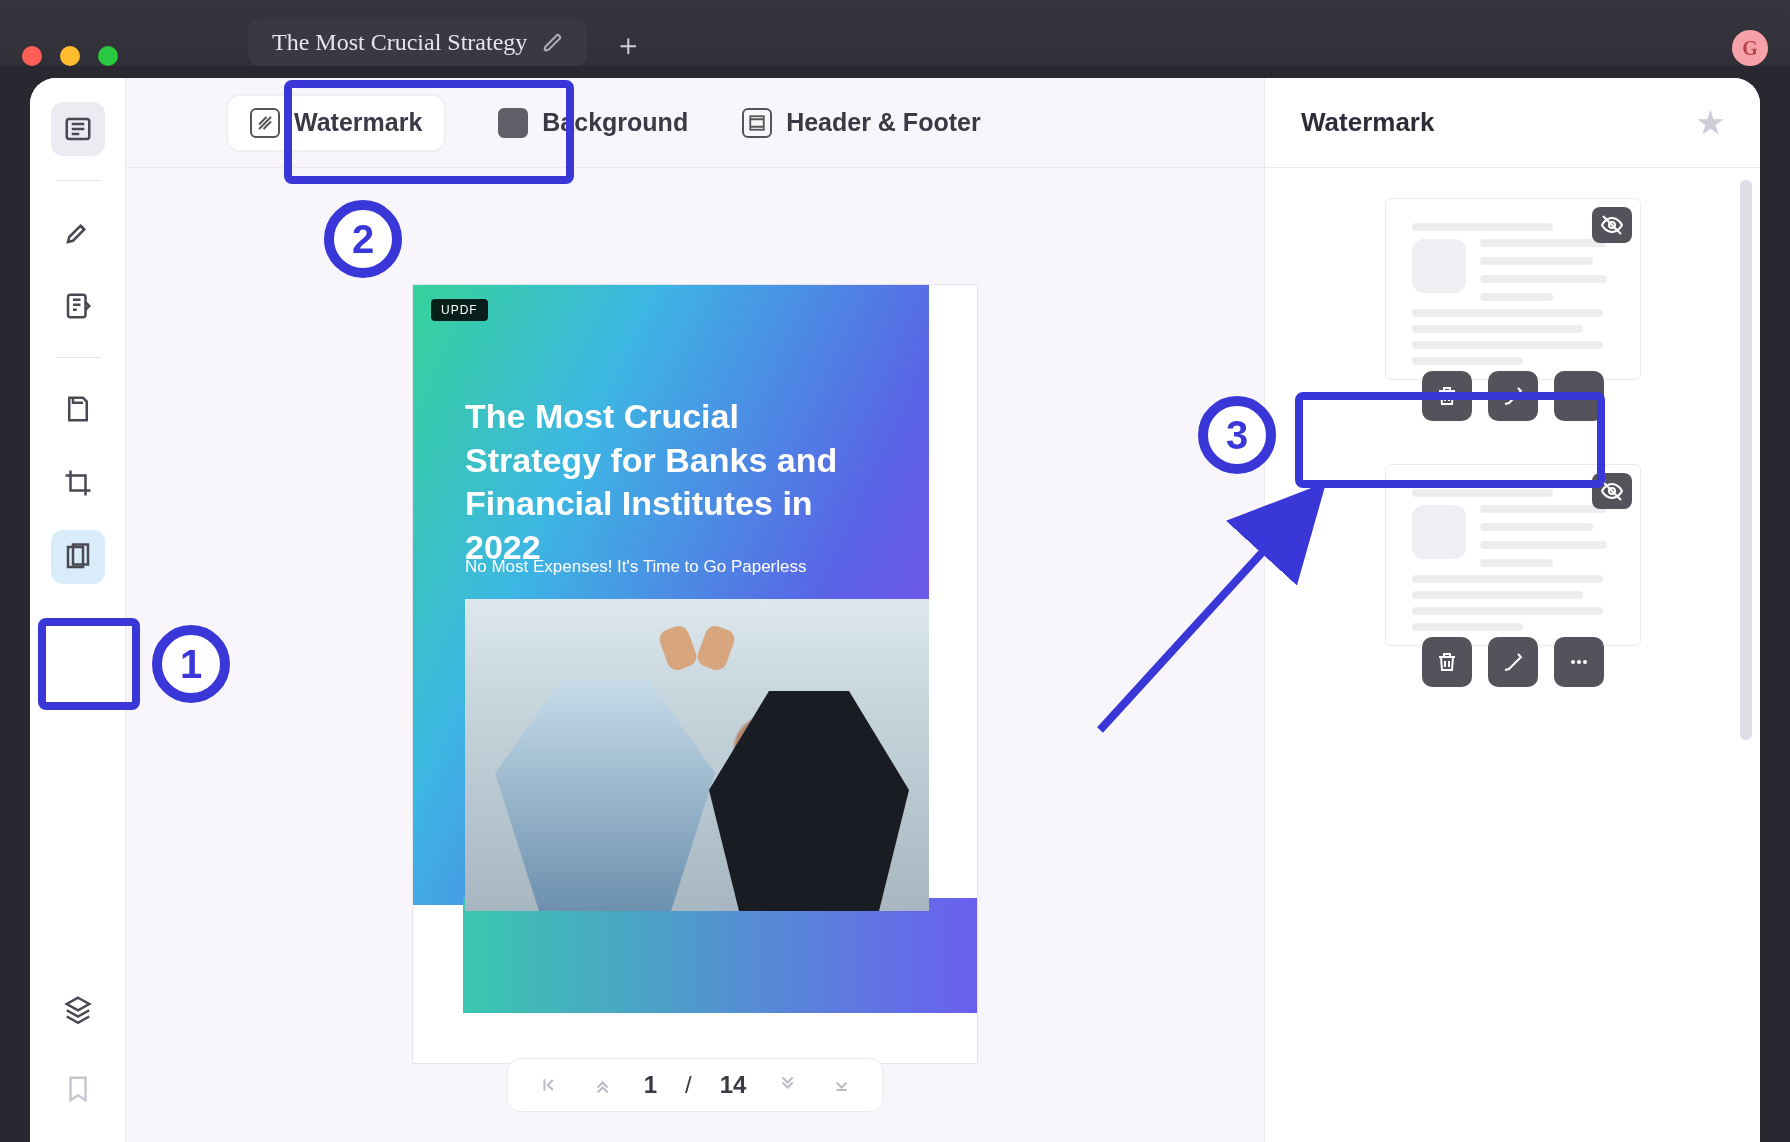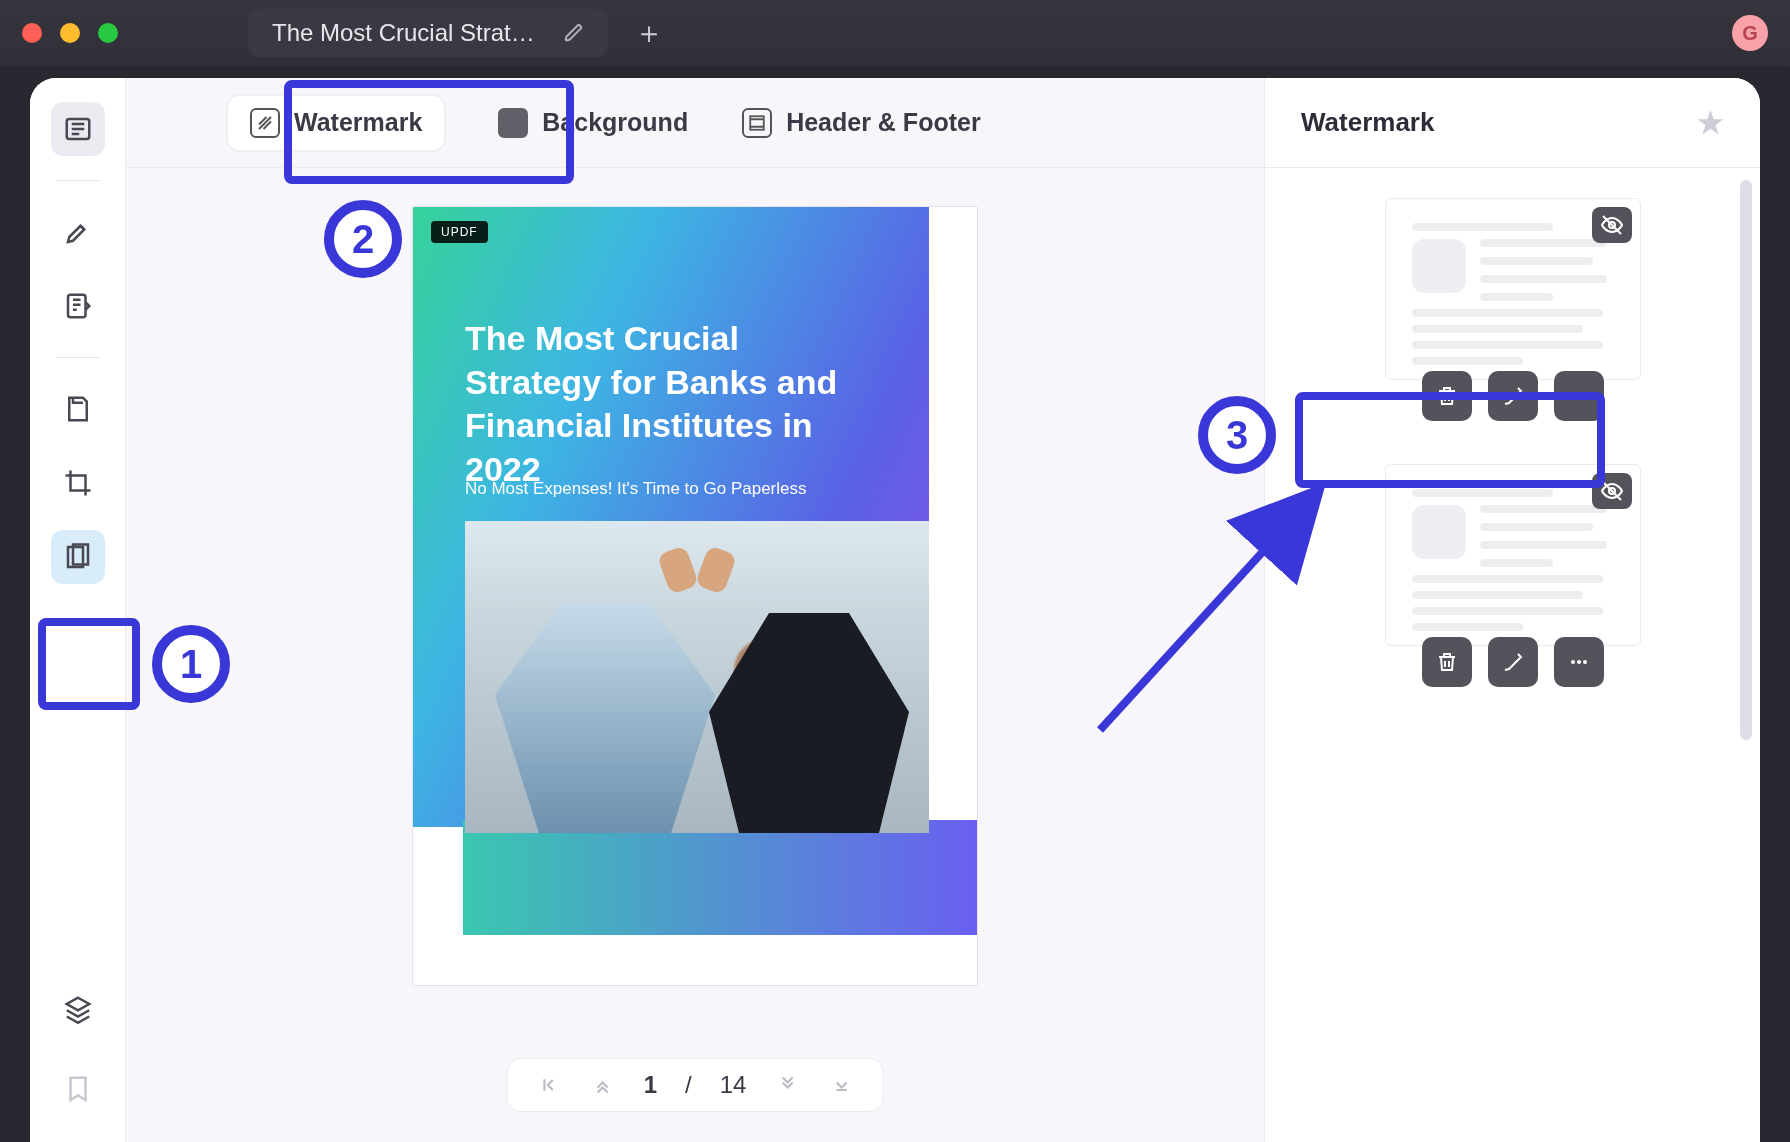--- a/index.html
+++ b/index.html
@@ -10,23 +10,24 @@
   overflow: hidden;
   position: relative;
 }
 .window-frame {
   position: absolute; left: 0; top: 0; right: 0; bottom: 0;
   background: #2a2730;
   border-radius: 14px;
 }
 .titlebar {
   height: 66px;
-  display: flex; align-items: center;
+  display: flex; align-items: flex-end;
   padding: 0 22px;
   background: linear-gradient(#36343c,#312f37);
+  font-family: Liberation Serif, serif;
 }
 .traffic { display: flex; gap: 18px; margin-right: 130px; }
 .dot { width: 20px; height: 20px; border-radius: 50%; }
 .dot.red { background:#ff5f57; }
 .dot.yellow { background:#febc2e; }
 .dot.green { background:#28c840; }
 .tab {
   display:flex; align-items:center; gap:16px;
   background:#3a3840; color:#e8e6ec;
   padding: 10px 24px; border-radius:12px; font-size:24px;
@@ -68,21 +69,21 @@
   display:flex; align-items:center; gap:14px; font-size:25px; font-weight:700; color:#3b3945;
 }
 .top-item .ticon {
   width:30px; height:30px; border-radius:6px; border:2.5px solid #555; display:flex; align-items:center; justify-content:center;
 }
 .top-item.selected {
   background:#fff; padding:12px 22px; border-radius:12px; box-shadow:0 0 0 2px rgba(0,0,0,.03);
 }
 .doc-area {
   position:absolute; left:0; right:0; top:90px; bottom:0;
-  display:flex; justify-content:center; align-items:flex-start; padding-top:38px;
+  display:flex; justify-content:center; align-items:center; padding-top:38px;
 }
 .page {
   width:566px; height:780px; background:#fff; border:1px solid #e5e2eb; border-radius:2px;
   position:relative; overflow:hidden;
 }
 .cover-grad {
   position:absolute; left:0; top:0; right:48px; height:620px;
   background:linear-gradient(115deg,#36d29a 0%, #3db6e3 30%, #5a62e5 70%, #8c4ee8 100%);
 }
 .cover-grad2 {
@@ -135,21 +136,21 @@
 .highfive::before { left:6px; transform:rotate(-20deg); }
 .highfive::after { right:6px; transform:rotate(20deg); }
 .pager {
   position:absolute; bottom:30px; left:50%; transform:translateX(-50%);
   background:#fff; border:1px solid #eceaf0; border-radius:14px;
   display:flex; align-items:center; gap:28px; padding:12px 28px; font-size:24px; color:#3b3945;
 }
 .pg-btn { width:26px; color:#bdbac6; display:flex; justify-content:center; }
 .pg-sep { color:#3b3945; }
 .page-num { font-weight:700; }
-.page-total { font-weight:400; }
+.page-total { font-weight:700; }
 
 .right-panel {
   width:496px; background:#fff; border-left:1px solid #eceaf0; position:relative;
   display:flex; flex-direction:column;
 }
 .right-head {
   height:90px; display:flex; align-items:center; justify-content:space-between;
   padding:0 36px; border-bottom:1px solid #eee8f2;
   font-size:26px; font-weight:700; color:#2e2c38;
 }

